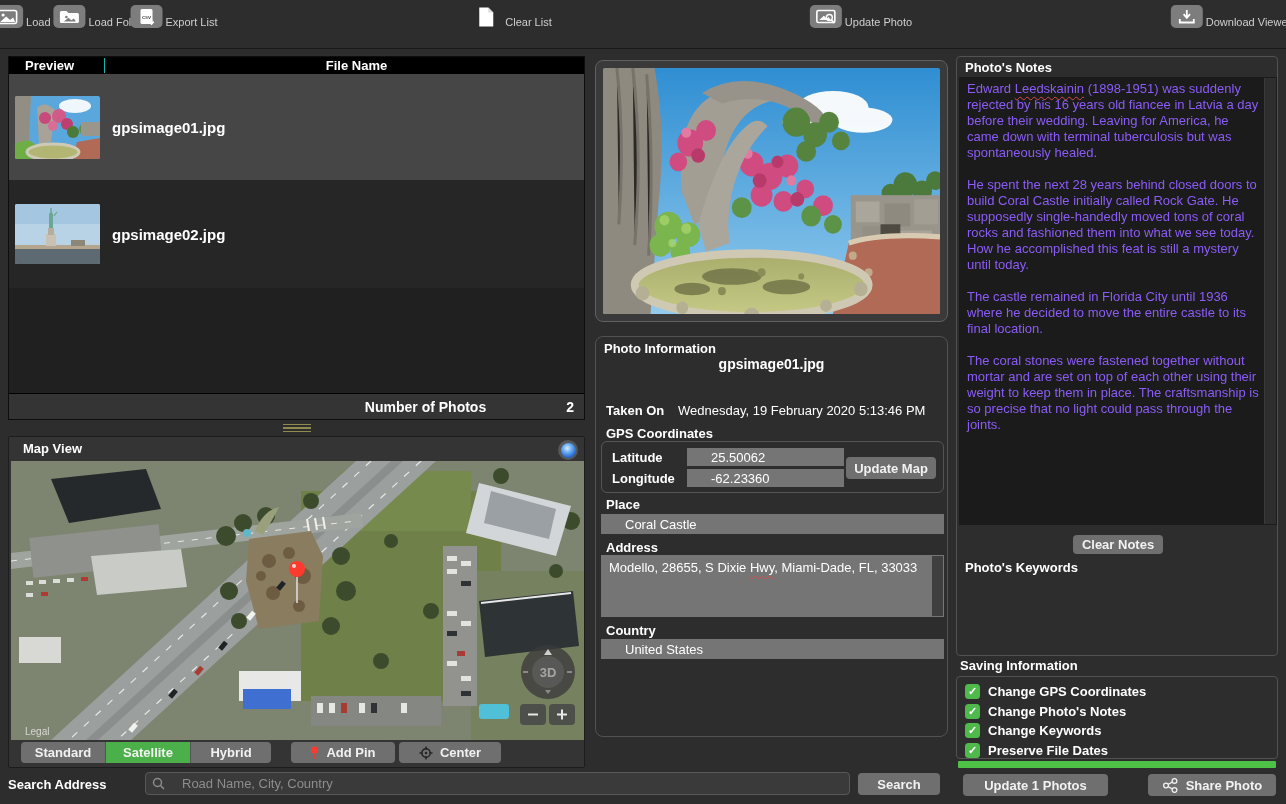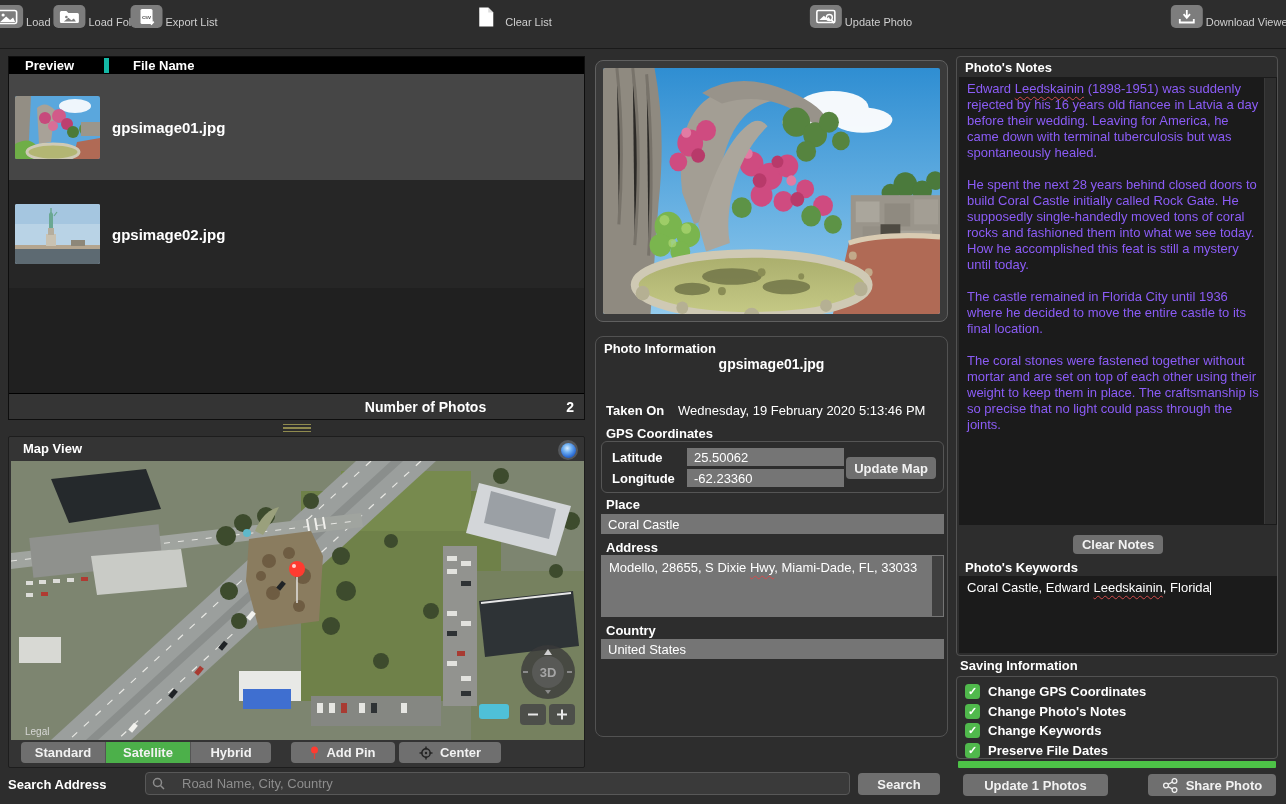--- a/index.html
+++ b/index.html
@@ -10,21 +10,21 @@
   .toolbar{position:absolute;left:0;top:0;width:1286px;height:49px;background:#2d2d2d;border-bottom:1px solid #1a1a1a;}
   .tb-item{position:absolute;top:5px;display:flex;align-items:flex-end;gap:3px;transform:translateX(-50%);cursor:default;}
   .tb-label{font-size:11px;color:#cfcfcf;white-space:nowrap;}
   .tb-ico{width:32px;height:23px;background:#7d7d7d;border-radius:5px;display:flex;align-items:center;justify-content:center;}
   .tb-ico.bare{background:transparent;}
 
   
   .file-panel{position:absolute;left:8px;top:56px;width:577px;height:364px;background:#202020;border:1px solid #0e0e0e;}
   .fl-header{height:17px;background:#000;display:flex;align-items:center;font-size:13px;font-weight:bold;}
   .fl-h-preview{padding-left:16px;width:95px;}
-  .fl-h-name{border-left:5px solid #14b8a6;padding-left:24px;flex:1;}
+  .fl-h-name{border-left:1px solid #14b8a6;padding-left:24px;flex:1;text-align:center;}
   .fl-row{display:flex;align-items:center;padding-left:6px;}
   .fl-row.sel{background:#464646;height:106px;}
   .fl-row.unsel{background:#262626;height:108px;}
   .fl-thumb{width:85px;height:63px;border-radius:2px;overflow:hidden;flex:none;}
   .fl-name{margin-left:12px;font-size:15px;font-weight:bold;}
   .fl-footer{position:absolute;left:0;right:0;bottom:0;height:26px;background:#343434;border-top:1px solid #000;display:flex;align-items:center;justify-content:flex-end;font-size:14px;font-weight:bold;}
   .fl-footer .lbl{margin-right:80px;}
   .fl-footer .cnt{margin-right:10px;}
 
   
@@ -58,21 +58,21 @@
   .info-panel{position:absolute;left:595px;top:336px;width:353px;height:401px;border:1px solid #525252;border-radius:8px;}
   .hdr{font-size:13px;font-weight:bold;color:#fff;}
   .pi-title{position:absolute;left:8px;top:4px;}
   .pi-file{position:absolute;left:0;right:0;top:19px;text-align:center;font-size:14px;font-weight:bold;}
   .pi-takenon-lbl{position:absolute;left:10px;top:66px;}
   .pi-takenon-val{position:absolute;left:82px;top:66px;font-size:13px;}
   .pi-gps-lbl{position:absolute;left:10px;top:89px;}
   .gps-box{position:absolute;left:5px;top:104px;width:343px;height:52px;border:1px solid #555;border-radius:6px;}
   .gps-lat-lbl{position:absolute;left:10px;top:8px;}
   .gps-lon-lbl{position:absolute;left:10px;top:29px;}
-  .field{background:#757575;color:#fff;font-size:13px;display:flex;align-items:center;padding-left:7px;}
+  .field{background:#757575;color:#fff;font-size:13px;display:flex;align-items:center;padding-left:24px;}
   .gps-lat-in{position:absolute;left:85px;top:6px;width:157px;height:18px;}
   .gps-lon-in{position:absolute;left:85px;top:27px;width:157px;height:18px;}
   .update-map-btn{position:absolute;right:7px;top:15px;width:90px;height:22px;}
   .pi-place-lbl{position:absolute;left:10px;top:160px;}
   .pi-place-in{position:absolute;left:5px;top:177px;width:343px;height:20px;}
   .pi-addr-lbl{position:absolute;left:10px;top:203px;}
   .pi-addr-box{position:absolute;left:5px;top:218px;width:343px;height:62px;background:#757575;font-size:13px;line-height:17px;padding:4px 20px 4px 8px;}
   .pi-addr-scroll{position:absolute;right:1px;top:1px;bottom:1px;width:11px;background:#3f3f3f;}
   .pi-country-lbl{position:absolute;left:10px;top:286px;}
   .pi-country-in{position:absolute;left:5px;top:302px;width:343px;height:20px;}
@@ -560,21 +560,20 @@
 
 He spent the next 28 years behind closed doors to build Coral Castle initially called Rock Gate. He supposedly single-handedly moved tons of coral rocks and fashioned them into what we see today. How he accomplished this feat is still a mystery until today.
 
 The castle remained in Florida City until 1936 where he decided to move the entire castle to its final location.
 
 The coral stones were fastened together without mortar and are set on top of each other using their weight to keep them in place. The craftsmanship is so precise that no light could pass through the joints.</span>
       <div class="np-scroll"></div>
     </div>
     <div class="btn clear-notes-btn">Clear Notes</div>
     <div class="hdr kw-title">Photo's Keywords</div>
-    <div class="kw-text"><span>Coral Castle, Edward </span><span class="misspell">Leedskainin</span><span>, Florida</span><span class="caret"></span></div>
   </div>
 
   <div class="hdr saving-title">Saving Information</div>
   <div class="save-box">
     <div class="chk-row">
       <span class="chk">✓</span>
       <span class="chk-lbl">Change GPS Coordinates</span>
     </div>
     <div class="chk-row">
       <span class="chk">✓</span>

